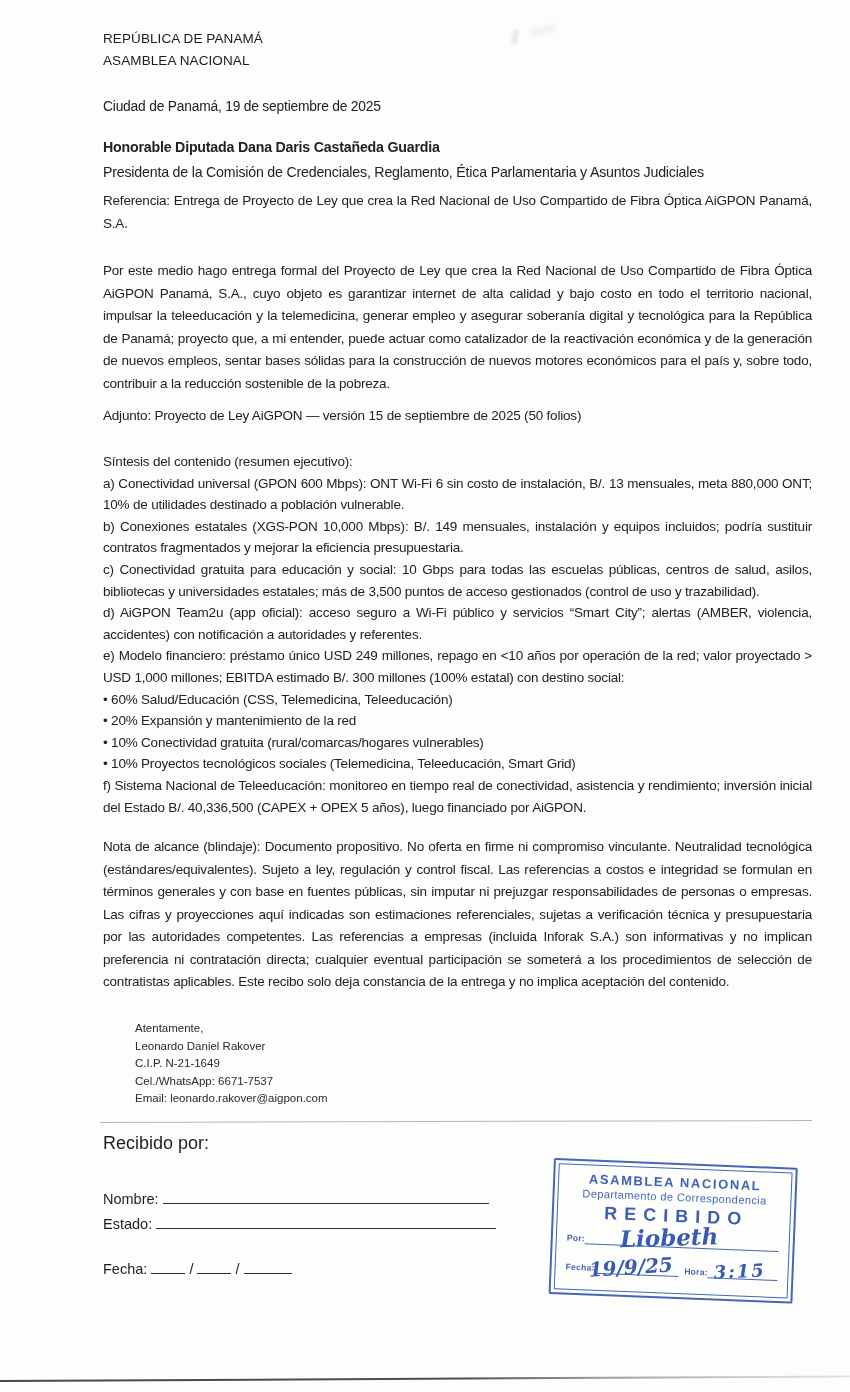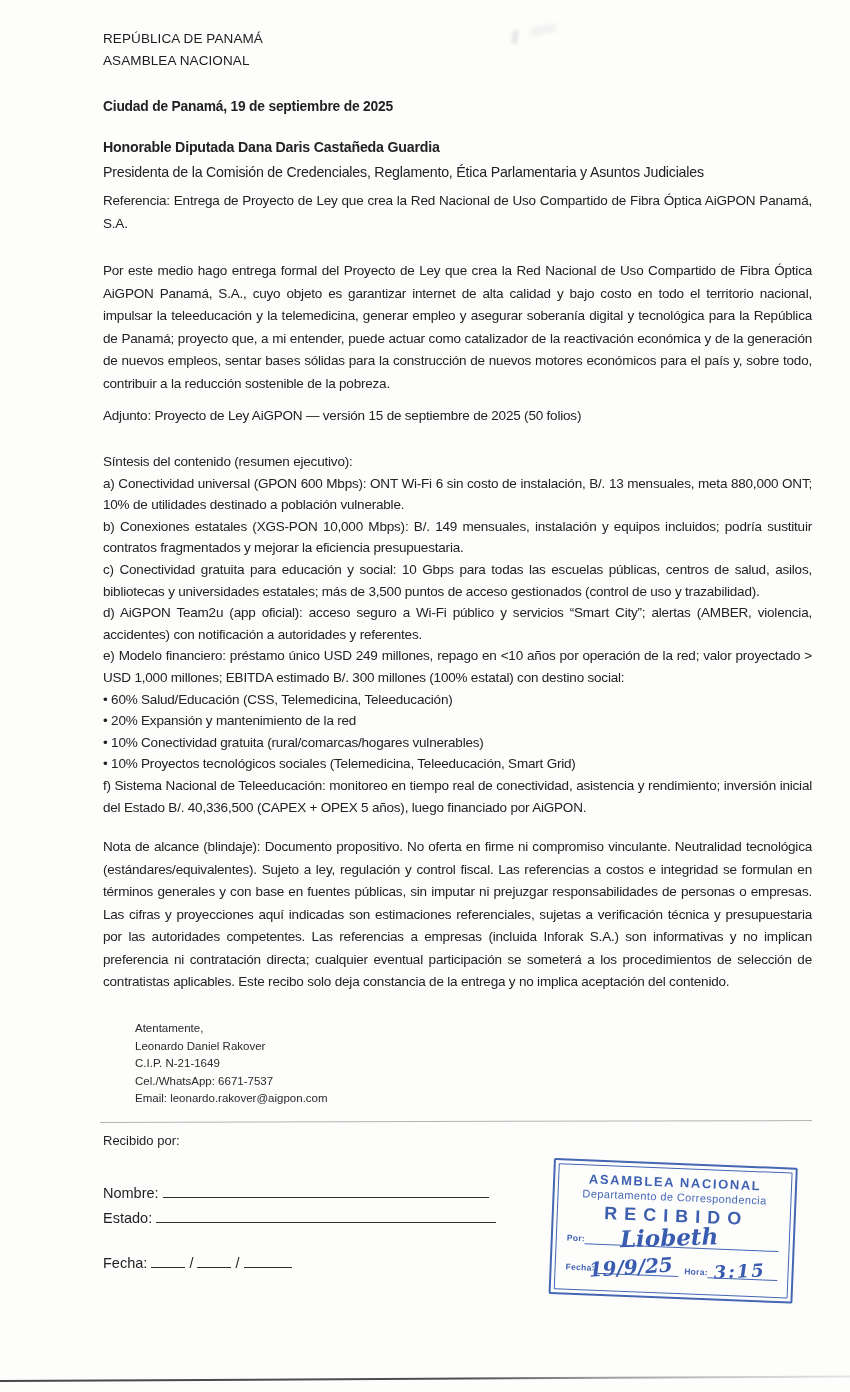--- a/index.html
+++ b/index.html
@@ -12,21 +12,21 @@
     overflow:hidden;
   }
   .page{position:absolute;left:0;top:0;width:850px;height:1392px;background:#fdfdfc;}
   .col{position:absolute;left:103px;width:709px;}
   .body-text{font-size:13.5px;letter-spacing:-0.2px;line-height:22.5px;color:#222;}
   .just{text-align:justify;}
   .hdr{font-size:13.5px;line-height:22px;color:#1c1c1c;letter-spacing:0.1px;}
   .bold{font-weight:bold;}
   .sig-block{font-size:11.5px;line-height:17.6px;color:#2a2a2a;margin-left:32px;}
   .divider{position:absolute;left:100px;width:712px;border-top:1px solid #b5b5b5;transform:rotate(-0.15deg);}
-  .rec-head{font-size:13px;color:#1f1f1f;}
+  .rec-head{font-size:18px;color:#1f1f1f;}
   .form-row{font-size:14.5px;color:#1f1f1f;white-space:nowrap;}
   .uline{display:inline-block;border-bottom:1.4px solid #2d2d2d;height:13px;vertical-align:baseline;}
   .synth{line-height:21.6px;}
   .synth p{margin:0;}
   
   .stamp{
     position:absolute;left:554px;top:1158px;width:244px;height:136px;
     transform:rotate(2.3deg);transform-origin:top left;
     border:2px solid #4466b3;border-radius:2px;
     padding:3px;box-sizing:border-box;
@@ -66,21 +66,21 @@
 <div class="page">
 
   <div class="col hdr" style="top:28px;">
     <div>REPÚBLICA DE PANAMÁ</div>
     <div>ASAMBLEA NACIONAL</div>
   </div>
 
   <div class="smudge"></div>
   <div class="smudge2"></div>
 
-  <div class="col body-text" style="top:96px;font-size:13.8px;font-weight:bold;">Ciudad de Panamá, 19 de septiembre de 2025</div>
+  <div class="col body-text" style="top:96px;font-size:13.8px;">Ciudad de Panamá, 19 de septiembre de 2025</div>
 
   <div class="col" style="top:136px;">
     <div class="body-text bold" style="font-size:14.2px;">Honorable Diputada Dana Daris Castañeda Guardia</div>
     <div class="body-text" style="font-size:14.2px;margin-top:2px;">Presidenta de la Comisión de Credenciales, Reglamento, Ética Parlamentaria y Asuntos Judiciales</div>
   </div>
 
   <div class="col body-text just" style="top:190px;">Referencia: Entrega de Proyecto de Ley que crea la Red Nacional de Uso Compartido de Fibra Óptica AiGPON Panamá, S.A.</div>
 
   <div class="col body-text just" style="top:260px;">Por este medio hago entrega formal del Proyecto de Ley que crea la Red Nacional de Uso Compartido de Fibra Óptica AiGPON Panamá, S.A., cuyo objeto es garantizar internet de alta calidad y bajo costo en todo el territorio nacional, impulsar la teleeducación y la telemedicina, generar empleo y asegurar soberanía digital y tecnológica para la República de Panamá; proyecto que, a mi entender, puede actuar como catalizador de la reactivación económica y de la generación de nuevos empleos, sentar bases sólidas para la construcción de nuevos motores económicos para el país y, sobre todo, contribuir a la reducción sostenible de la pobreza.</div>
 

